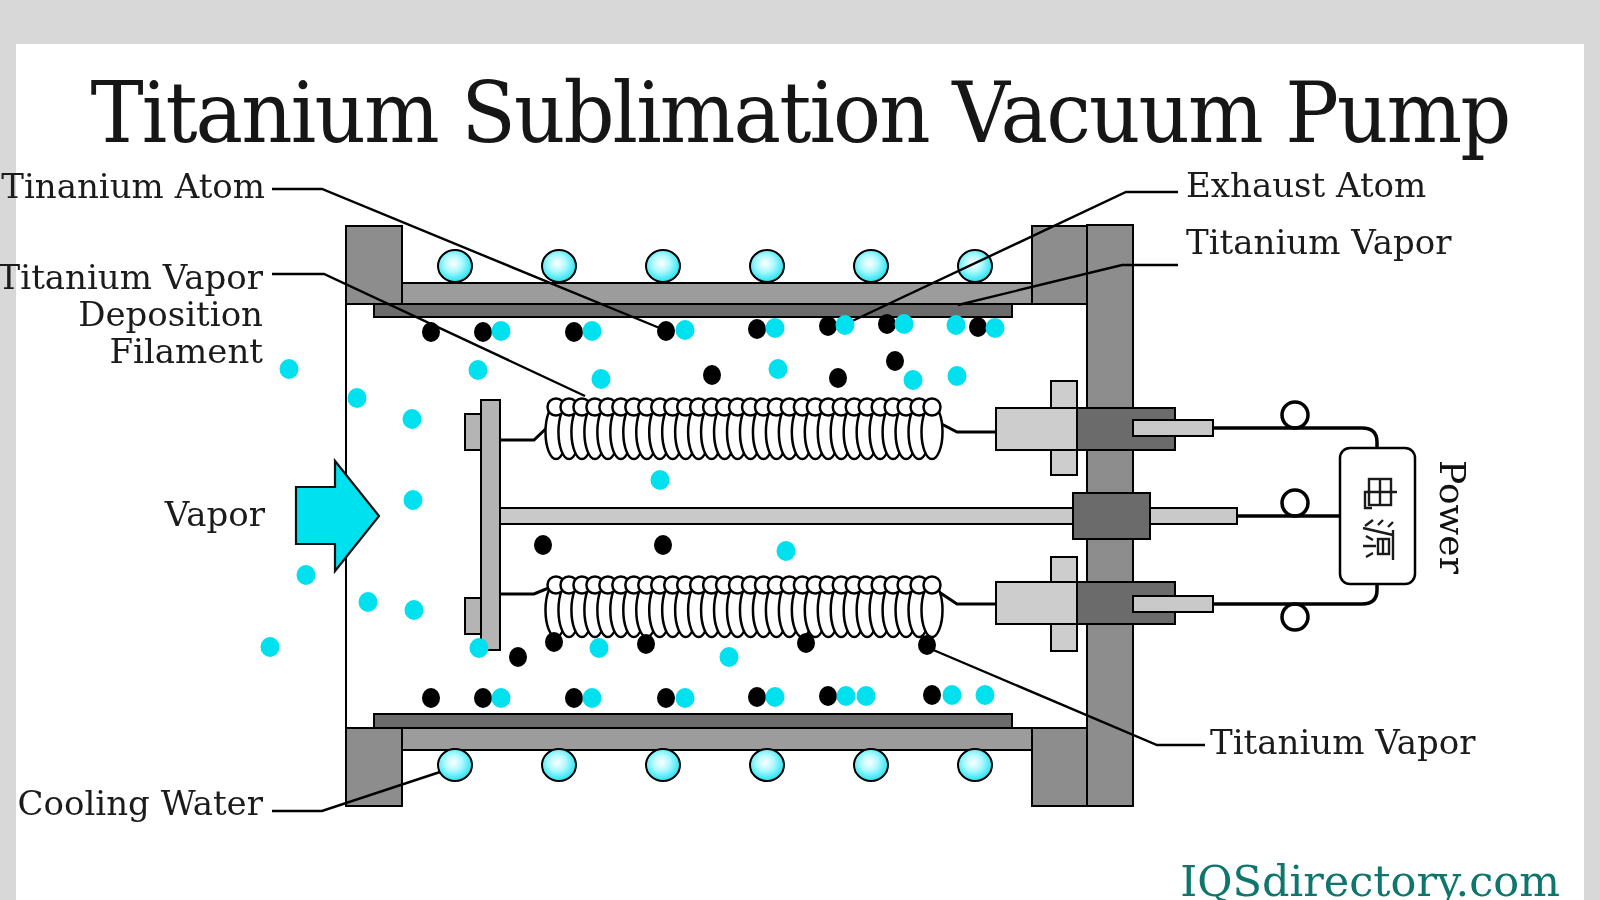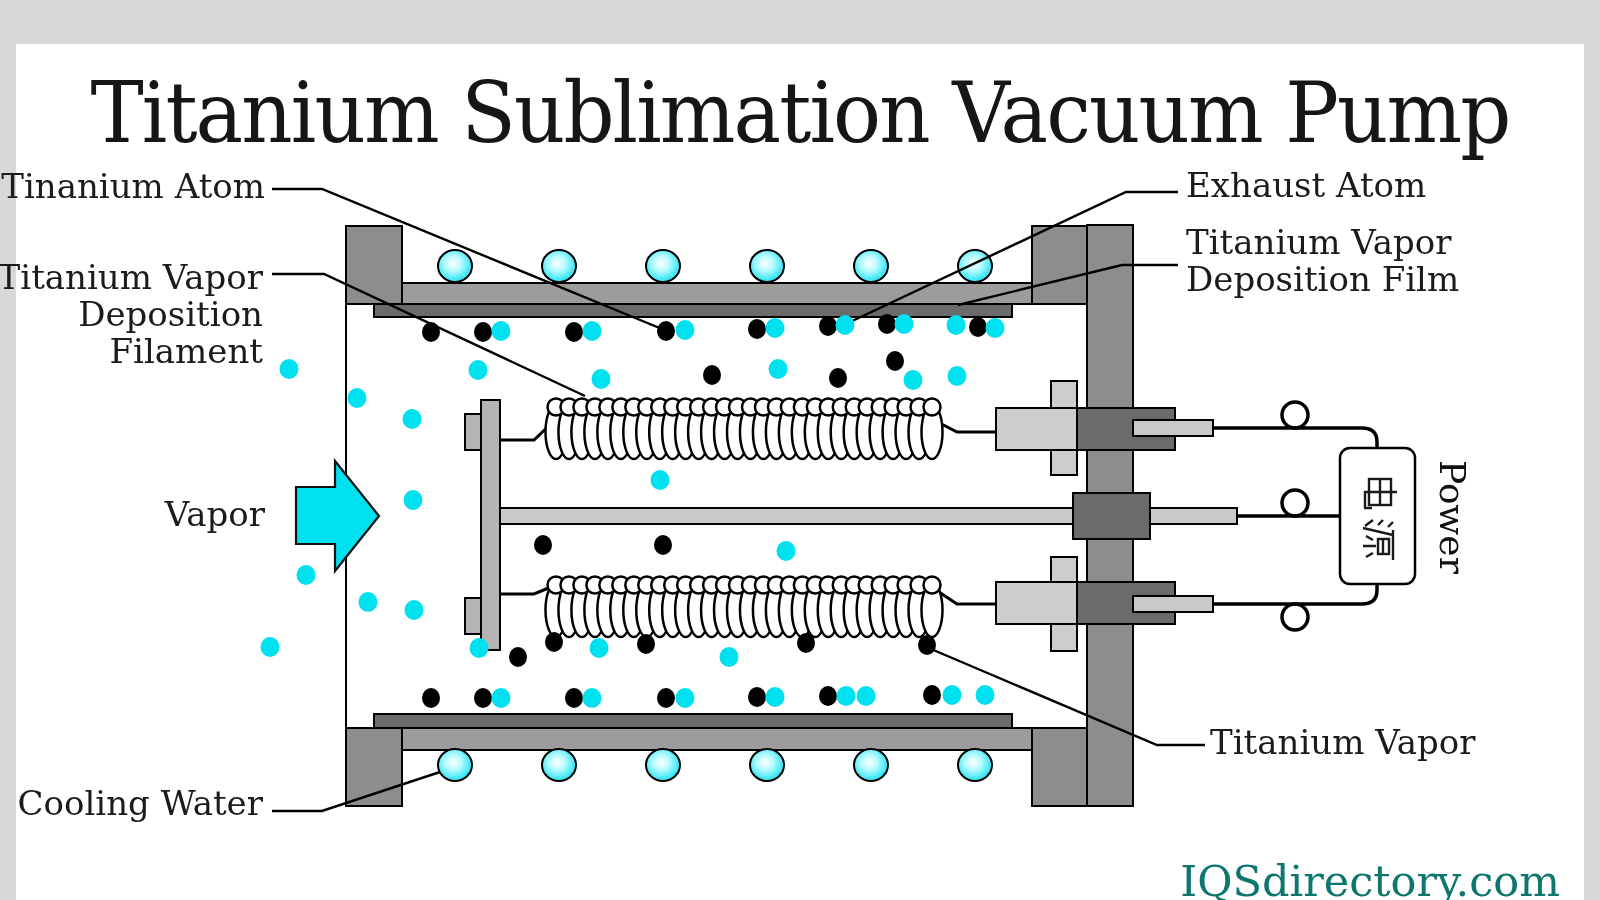--- a/index.html
+++ b/index.html
@@ -323,21 +323,20 @@
   </div>
 
   <div class="lbl right-align" style="right:1335px;top:468px;">Vapor</div>
 
   <div class="lbl right-align" style="right:1337px;top:757px;">Cooling Water</div>
 
   <div class="lbl" style="left:1186px;top:139px;">Exhaust Atom</div>
 
   <div class="lbl" style="left:1186px;top:196px;">
     <div>Titanium Vapor</div>
-    <div>Deposition Film</div>
   </div>
 
   <div class="lbl" style="left:1210px;top:696px;">Titanium Vapor</div>
 
   <div id="power-label">Power</div>
 
   <div id="watermark">IQSdirectory.com</div>
 </div>
 
 </body></html>

